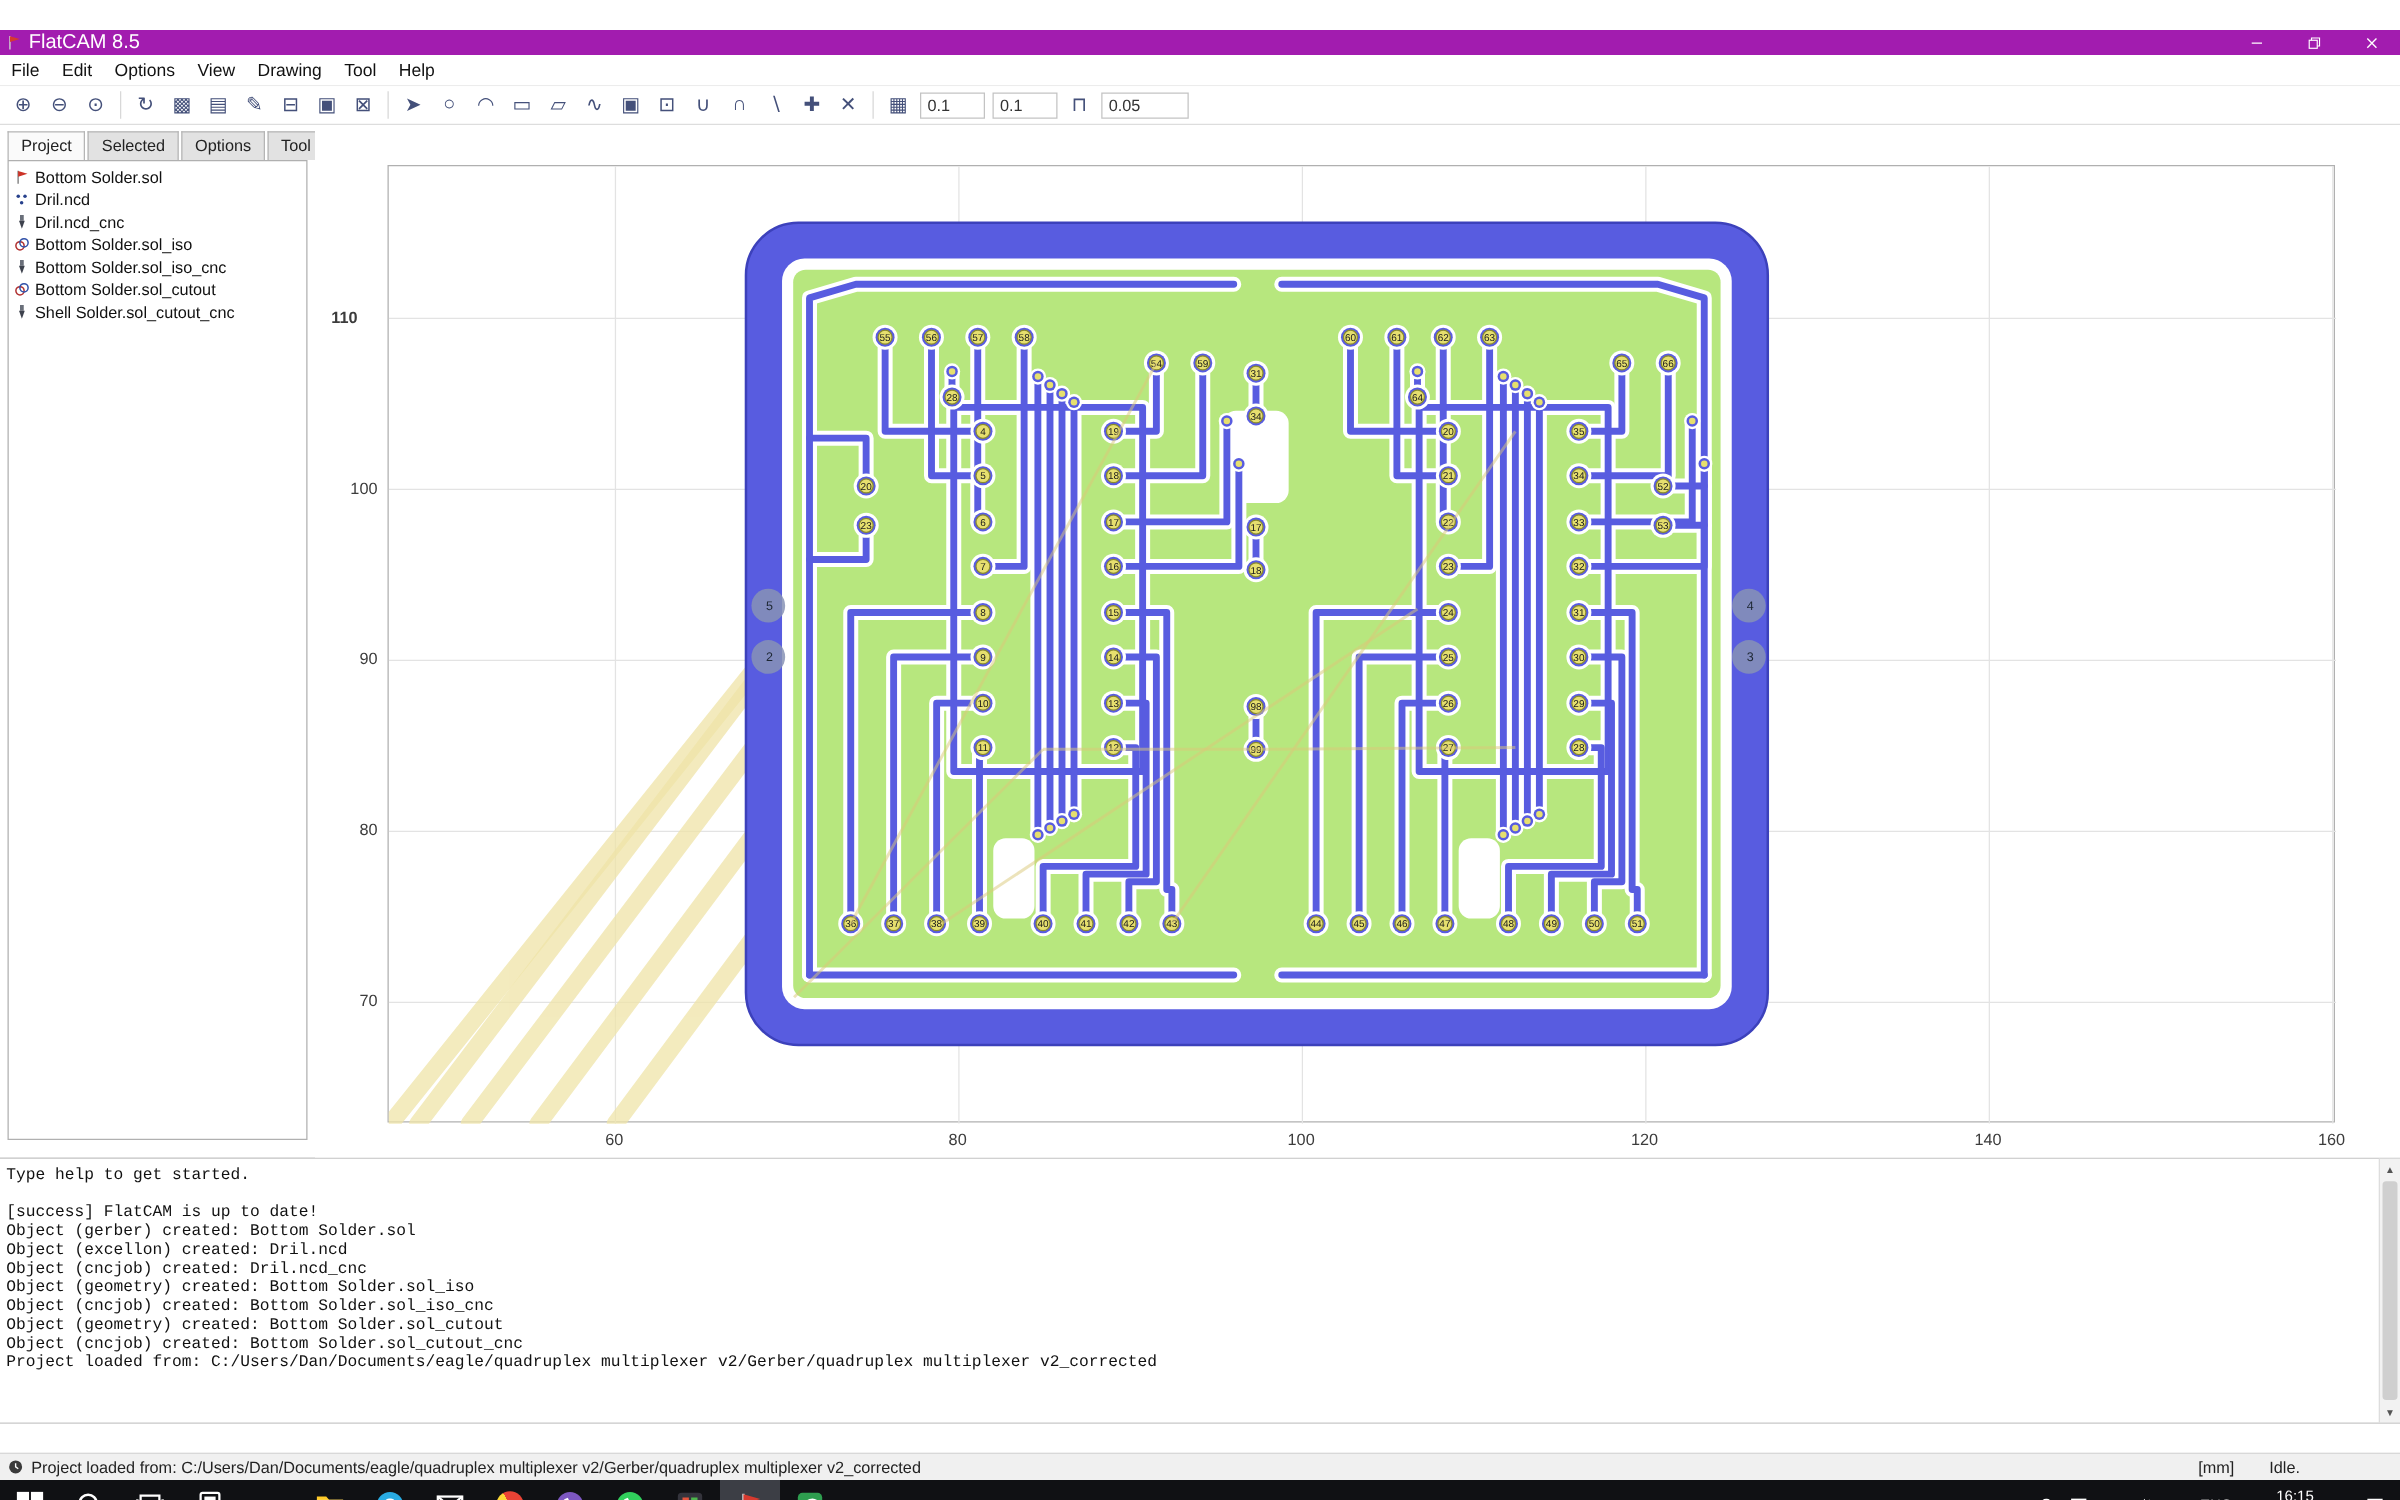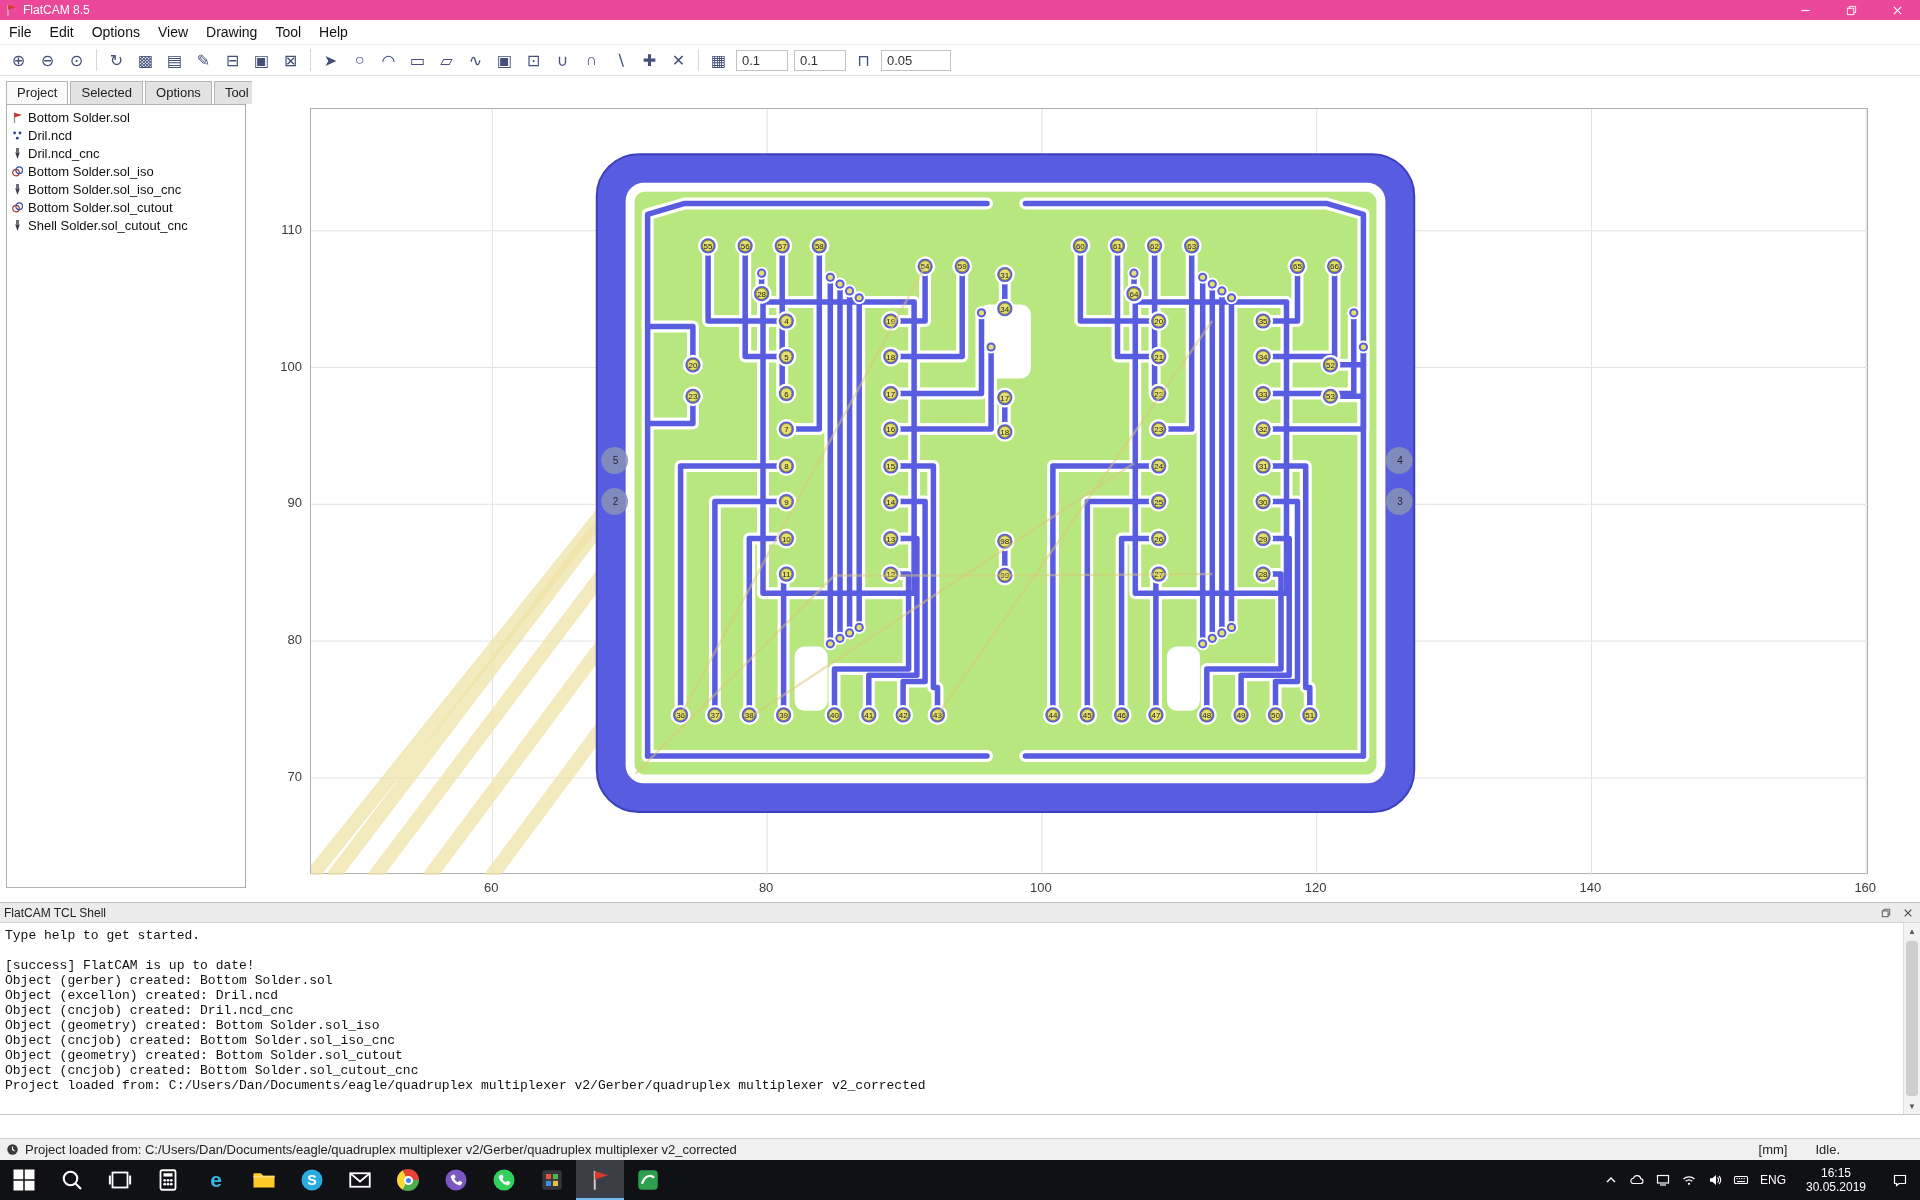--- a/index.html
+++ b/index.html
@@ -1,19 +1,19 @@
 <!DOCTYPE html>
 <html><head>
 <meta charset="utf-8">
 <style>
   *{margin:0;padding:0;box-sizing:border-box;font-family:"Liberation Sans","DejaVu Sans",sans-serif;}
   html,body{width:1920px;height:1200px;overflow:hidden;background:#fff;}
 
   
-  #titlebar{height:20px;background:#ec4899;color:#fff;display:flex;align-items:center;font-size:12px;}
+  #titlebar{height:20px;background:#a21caf;color:#fff;display:flex;align-items:center;font-size:16px;margin-top:24px;}
   #titlebar .tb-icn{width:14px;height:14px;margin:0 5px 0 4px;display:inline-flex;}
   #titlebar .tb-icn svg{width:14px;height:14px;}
   #window-title{flex:0 0 auto;}
   .win-controls{margin-left:auto;display:flex;height:100%;}
   .wc{width:46px;height:100%;display:flex;align-items:center;justify-content:center;cursor:default;}
   .wc svg{width:11px;height:11px;}
 
   
   #menubar{height:25px;background:#fff;display:flex;align-items:center;font-size:14px;color:#111;border-bottom:1px solid #ececec;}
   .menu-item{padding:2px 9px;}
@@ -740,45 +740,29 @@
           <circle cx="1088.1269841269843" cy="392.575" r="13.5" fill="#8792b5" opacity="0.85"></circle>
           <text x="1089.1269841269843" y="396.075" font-size="10" fill="#1d2733" text-anchor="middle" font-family="DejaVu Sans, sans-serif">3</text>
         </svg>
       </div>
   <div class="x-tick" style="left: 221.354px; top: 800px;">60</div>
       <div class="x-tick" style="left: 496.134px; top: 800px;">80</div>
       <div class="x-tick" style="left: 770.914px; top: 800px;">100</div>
       <div class="x-tick" style="left: 1045.69px; top: 800px;">120</div>
       <div class="x-tick" style="left: 1320.47px; top: 800px;">140</div>
       <div class="x-tick" style="left: 1595.25px; top: 800px;">160</div>
-      <div class="y-tick" style="left: 16px; top: 141.739px;">110</div>
+      <div class="y-tick" style="left: 0; top: 141.739px; font-weight: bold;">110</div>
       <div class="y-tick" style="left: 16px; top: 278.525px;">100</div>
       <div class="y-tick" style="left: 16px; top: 415.311px;">90</div>
       <div class="y-tick" style="left: 16px; top: 552.096px;">80</div>
       <div class="y-tick" style="left: 16px; top: 688.882px;">70</div>
     </div>
 </div>
 
 <div id="shell">
-  <div id="shell-header">
-    <span>FlatCAM TCL Shell</span>
-    <span class="sh-btns">
-      <span class="sh-btn" id="shell-float">
-          <svg viewBox="0 0 12 12">
-            <rect x="1.5" y="3.5" width="7" height="7" fill="none" stroke="#444"></rect>
-            <path d="M3.5 3.5 v-2 h7 v7 h-2" fill="none" stroke="#444"></path>
-          </svg>
-        </span>
-      <span class="sh-btn" id="shell-close">
-          <svg viewBox="0 0 12 12">
-            <path d="M2 2 L10 10 M10 2 L2 10" stroke="#444" stroke-width="1.3"></path>
-          </svg>
-        </span>
-    </span>
-  </div>
   <div id="shell-body">
     <div id="shell-output"><div class="shell-line">Type help to get started.</div><div class="shell-line">&nbsp;</div><div class="shell-line">[success] FlatCAM is up to date!</div><div class="shell-line">Object (gerber) created: Bottom Solder.sol</div><div class="shell-line">Object (excellon) created: Dril.ncd</div><div class="shell-line">Object (cncjob) created: Dril.ncd_cnc</div><div class="shell-line">Object (geometry) created: Bottom Solder.sol_iso</div><div class="shell-line">Object (cncjob) created: Bottom Solder.sol_iso_cnc</div><div class="shell-line">Object (geometry) created: Bottom Solder.sol_cutout</div><div class="shell-line">Object (cncjob) created: Bottom Solder.sol_cutout_cnc</div><div class="shell-line">Project loaded from: C:/Users/Dan/Documents/eagle/quadruplex multiplexer v2/Gerber/quadruplex multiplexer v2_corrected</div></div>
     <div id="shell-scrollbar">
       <div class="sb-arrow">▲</div>
       <div class="sb-track">
           <div class="sb-thumb"></div>
         </div>
       <div class="sb-arrow">▼</div>
     </div>
   </div>

